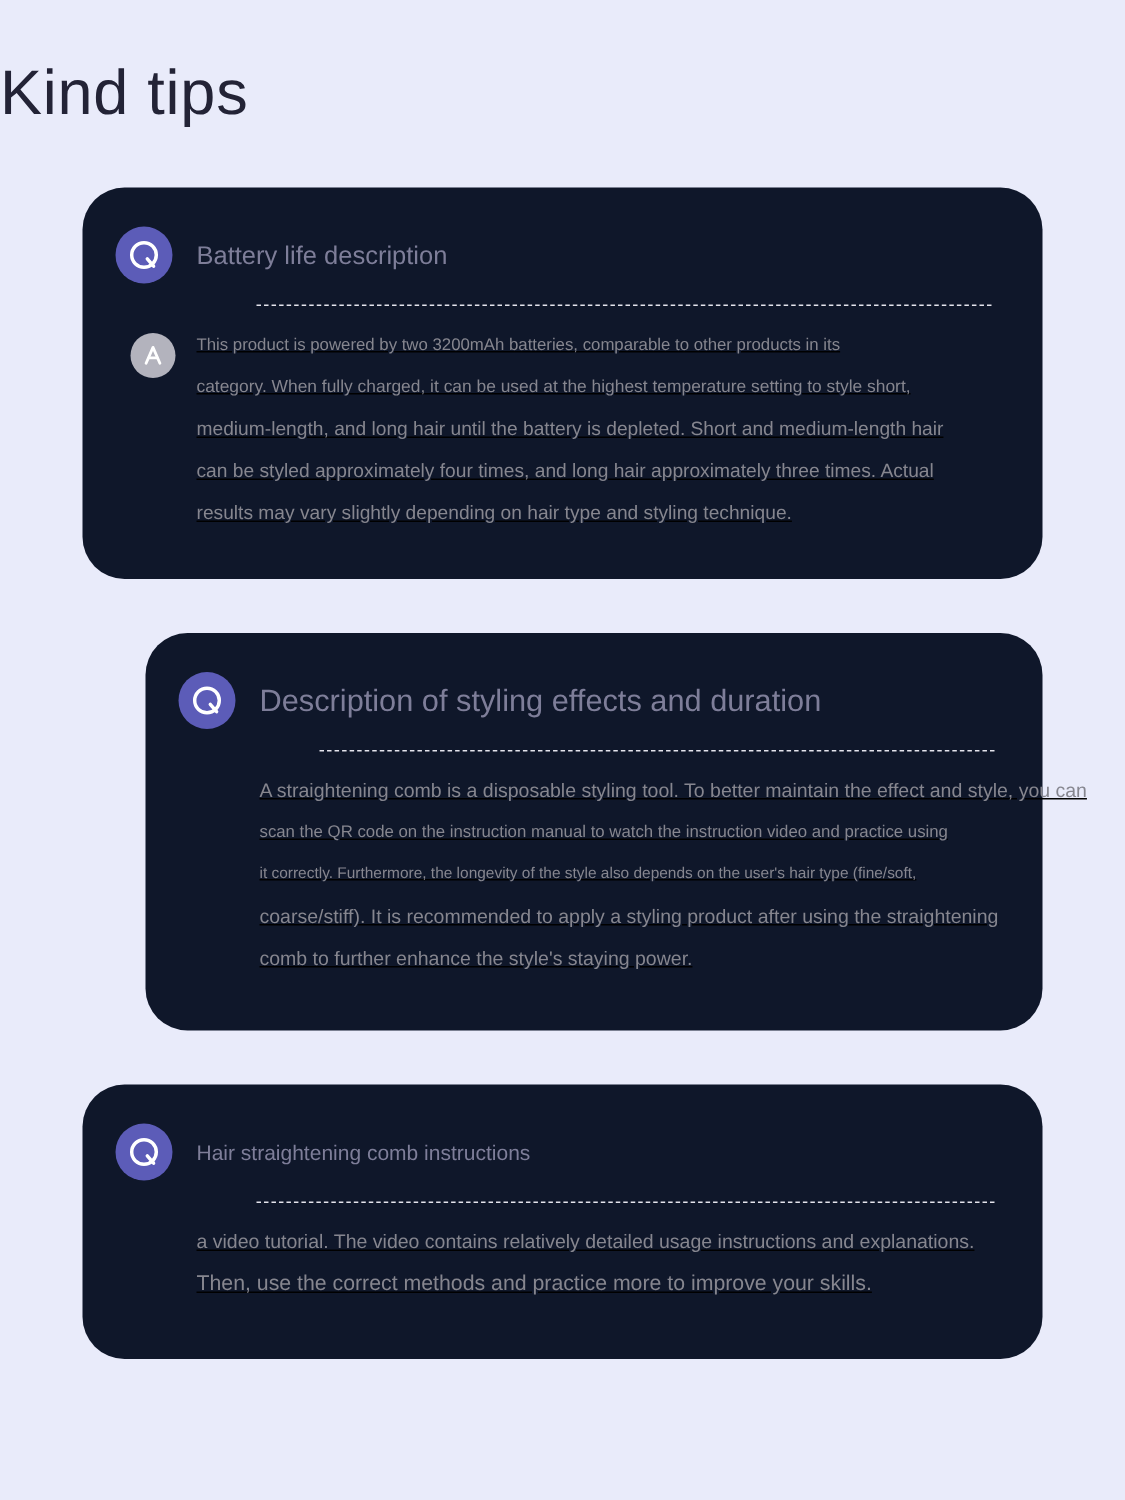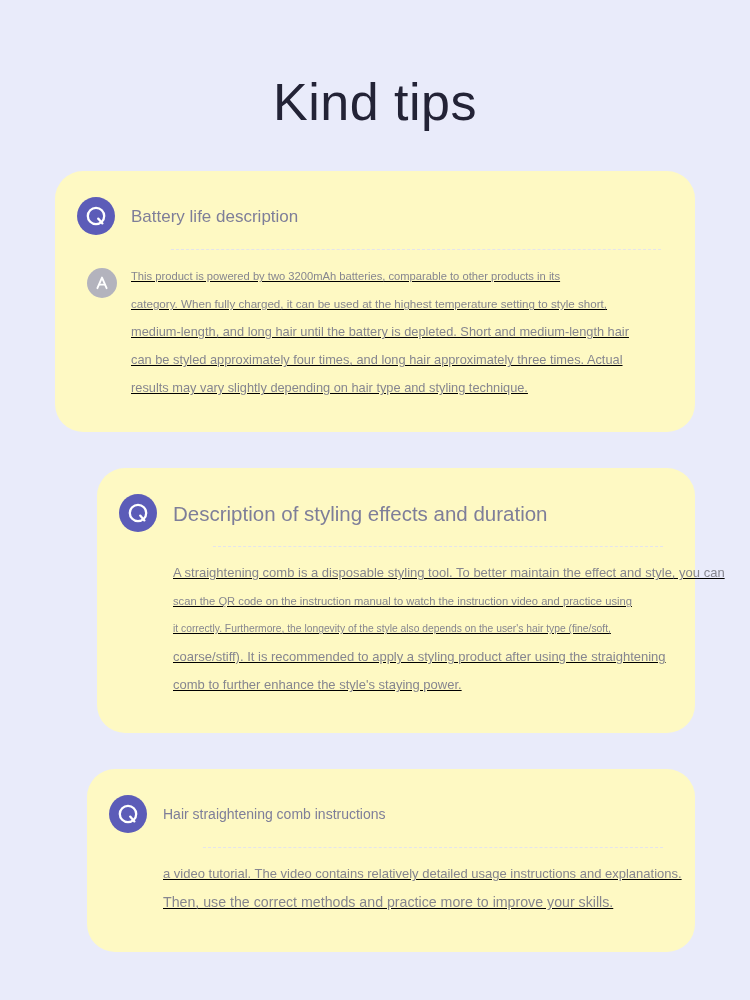--- a/index.html
+++ b/index.html
@@ -15,39 +15,39 @@
   }
   .page {
     position: relative;
     width: 750px;
     height: 1000px;
     box-sizing: border-box;
   }
 
   
   .page-title {
-    text-align: center;
-    font-size: 52px;
+    text-align: left;
+    font-size: 42px;
     font-weight: 400;
     color: #232336;
     letter-spacing: 0.5px;
-    padding-top: 71px;
+    padding-top: 37px;
     margin: 0;
     line-height: 1.2;
   }
 
   
   .cards {
     margin-top: 38px;
     padding: 0 55px;
     box-sizing: border-box;
   }
   .card {
     position: relative;
-    background: #fef9c3;
+    background: #0f172a;
     border-radius: 28px;
     box-sizing: border-box;
     padding: 26px 30px 26px 18px;
     margin-bottom: 36px;
   }
   .card:last-child { margin-bottom: 0; }
 
   
   .card-head {
     display: flex;
@@ -187,21 +187,21 @@
         <div class="body-text">
           <p class="ln-13 ind-n42">A straightening comb is a disposable styling tool. To better maintain the effect and style, you can</p>
           <p class="ln-11 ind-14">scan the QR code on the instruction manual to watch the instruction video and practice using</p>
           <p class="ln-10 ind-14">it correctly. Furthermore, the longevity of the style also depends on the user's hair type (fine/soft,</p>
           <p class="ln-13 ind-6">coarse/stiff). It is recommended to apply a styling product after using the straightening</p>
           <p class="ln-13 ind-10">comb to further enhance the style's staying power.</p>
         </div>
       </div>
     </div>
 
-    <div class="card" style="padding-bottom:36px;margin-left:32px;">
+    <div class="card" style="padding-bottom:36px;">
       <div class="card-head">
         <span class="badge q">
           <svg width="26" height="26" viewBox="0 0 26 26" aria-hidden="true">
             <circle cx="13" cy="13" r="8.2" fill="none" stroke="#ffffff" stroke-width="2.3"></circle>
             <line x1="15.2" y1="15.6" x2="19.4" y2="20.4" stroke="#ffffff" stroke-width="2.3" stroke-linecap="round"></line>
           </svg>
         </span>
         <span class="card-title size-sm">Hair straightening comb instructions</span>
       </div>
       <hr class="divider wide">

